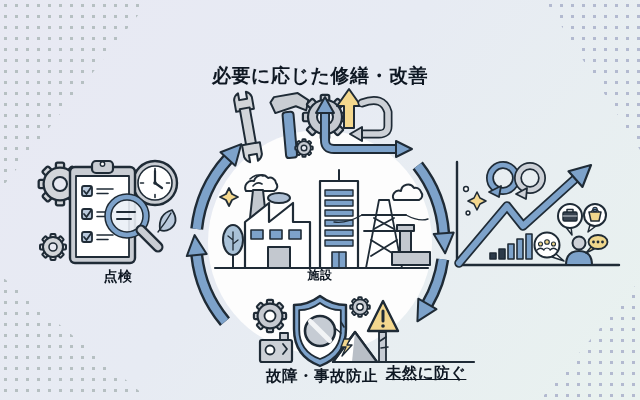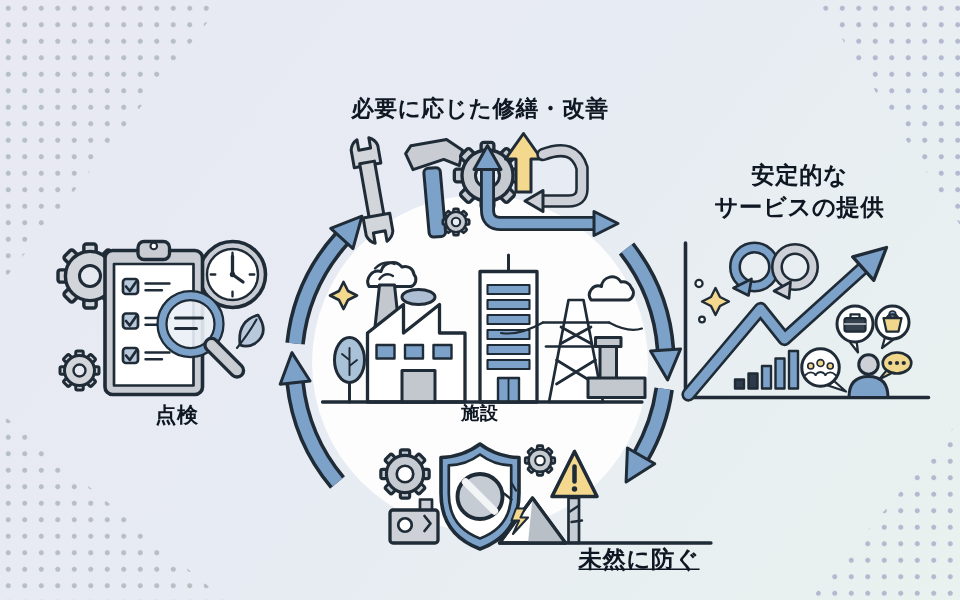--- a/index.html
+++ b/index.html
@@ -13,21 +13,21 @@
   .dots.right{background-image:radial-gradient(#b3bad0 1.6px,transparent 1.8px);background-size:11px 11px;}
   .dots.tl{left:0;top:0;width:150px;height:190px;clip-path:polygon(0 0,100% 0,0 100%);}
   .dots.bl{left:0;top:275px;width:150px;height:125px;clip-path:polygon(0 0,0 100%,100% 100%);}
   .dots.tr{right:0;top:0;width:95px;height:150px;clip-path:polygon(0 0,100% 0,100% 100%);}
   .dots.br{right:0;top:280px;width:100px;height:120px;clip-path:polygon(100% 0,100% 100%,0 100%);}
   .lbl{
     position:absolute; font-weight:800; color:#0e1722; text-align:center;
     white-space:nowrap; letter-spacing:.5px; transform:translateX(-50%);
   }
   .title{left:322px; top:18px; font-size:25px; letter-spacing:1px;}
-  .lbl-repair{left:320px; top:63px; font-size:15px;}
+  .lbl-repair{left:320px; top:63px; font-size:19px;}
   .lbl-service{left:533px; top:107px; font-size:15.5px; line-height:21px;}
   .lbl-inspection{left:118px; top:268px; font-size:14px;}
   .lbl-facility{left:320px; top:267px; font-size:12px;}
   .lbl-prevention{left:322px; top:366px; font-size:15.5px;}
   .lbl-prevent{left:426px; top:363px; font-size:15.5px;text-decoration:underline;}
   svg{position:absolute; left:0; top:0;}
 </style>
 </head>
 <body>
 
@@ -310,20 +310,17 @@
         <polygon points="591,247 586,253 594,249" fill="#f0d78c" stroke-width="1.4"></polygon>
         <ellipse cx="598" cy="242" rx="9.5" ry="7" fill="#f0d78c" stroke-width="1.8"></ellipse>
         <circle cx="593.5" cy="242" r="1.4" fill="#1f2b36" stroke="none"></circle>
         <circle cx="598" cy="242" r="1.4" fill="#1f2b36" stroke="none"></circle>
         <circle cx="602.5" cy="242" r="1.4" fill="#1f2b36" stroke="none"></circle>
       </g>
     </g>
   </svg>
 
   <div class="lbl lbl-repair">必要に応じた修繕・改善</div>
-  <div class="lbl lbl-service">
-    <span>安定的な</span><br>
-    <span>サービスの提供</span>
-  </div>
   <div class="lbl lbl-inspection">点検</div>
   <div class="lbl lbl-facility">施設</div>
+  <div class="lbl lbl-prevention">故障・事故防止</div>
   <div class="lbl lbl-prevent">未然に防ぐ</div>
 </div>
 
 </body></html>

